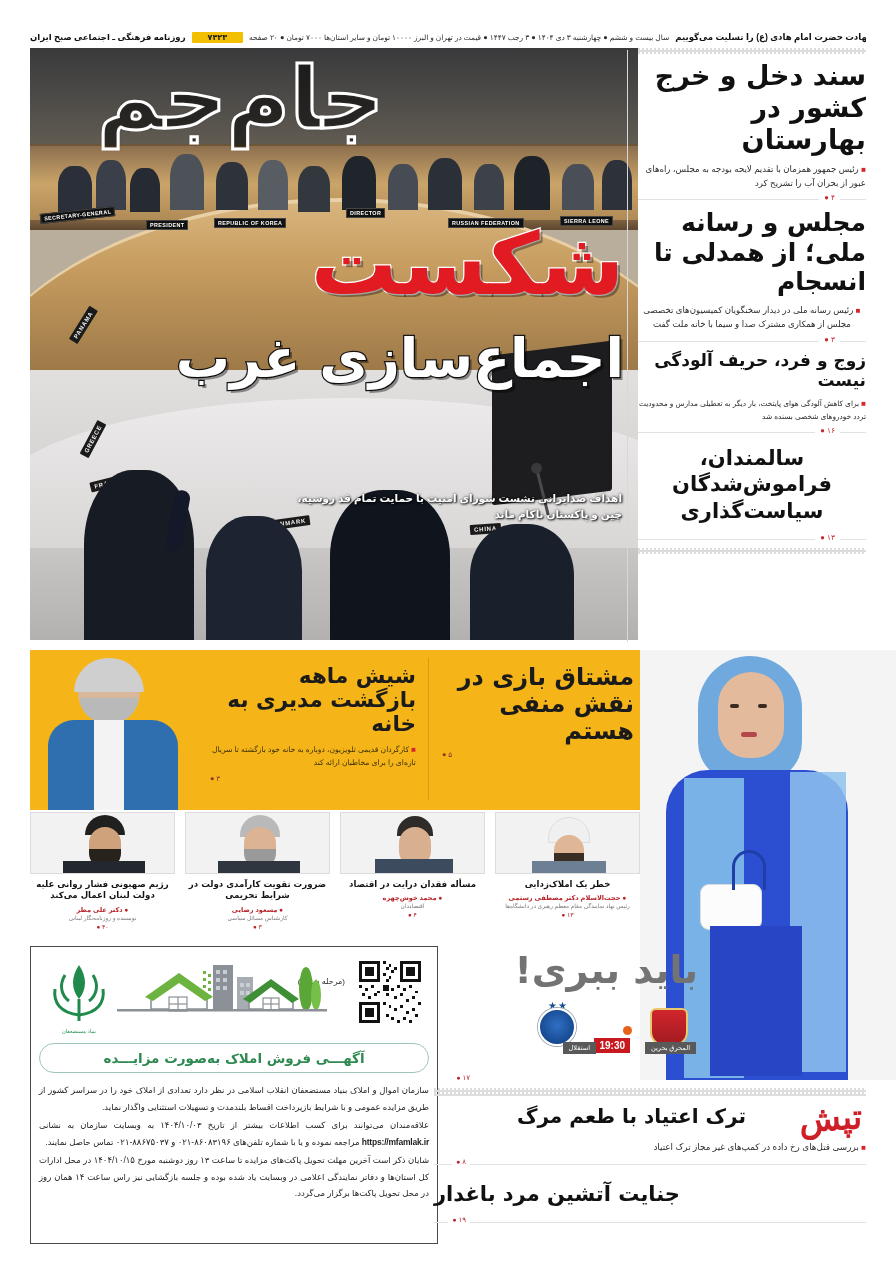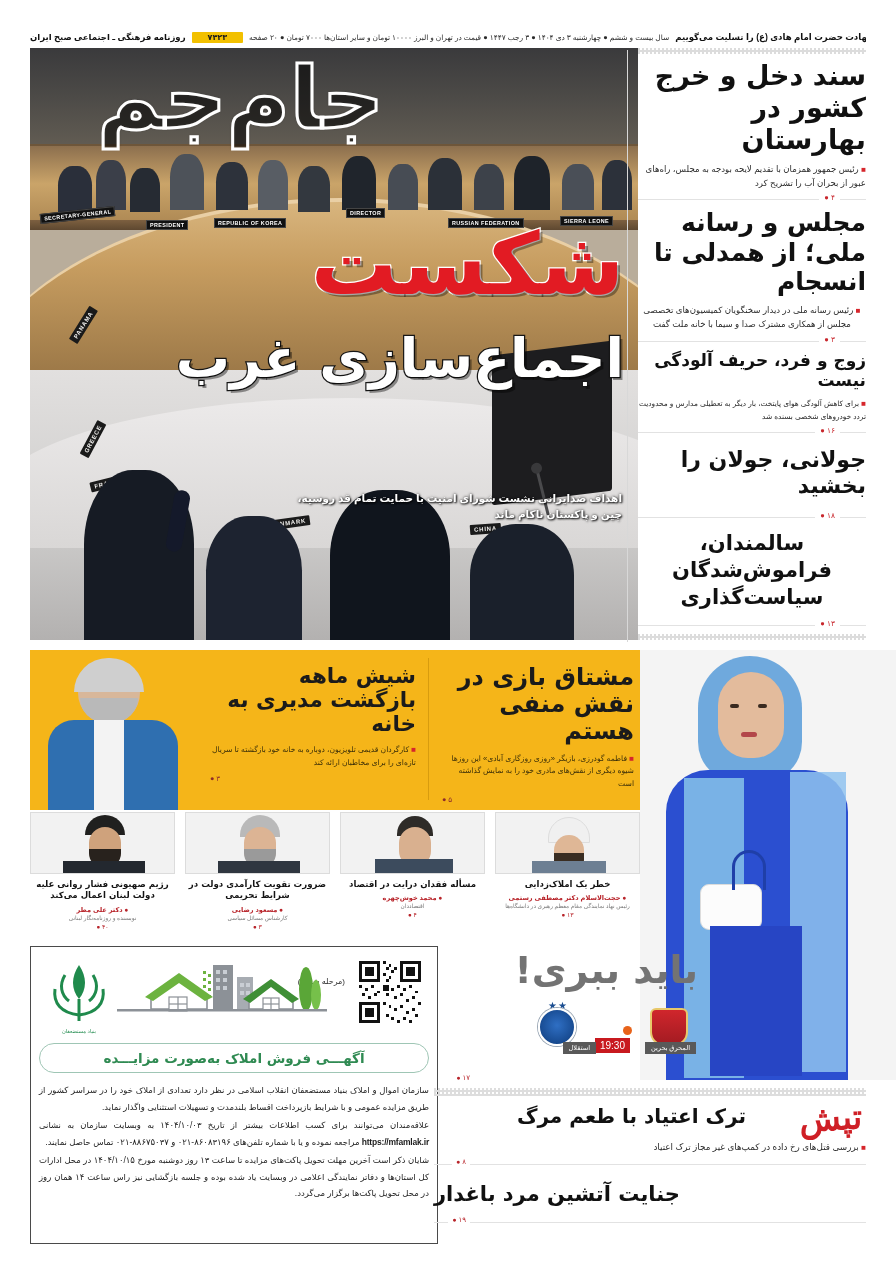--- a/index.html
+++ b/index.html
@@ -260,21 +260,21 @@
     right: 8px;
     background: linear-gradient(180deg,#d0262c 0%,#a31b22 100%);
     border-radius: 6px 6px 14px 14px; border: 2px solid #e8c86a;
   }
   .stars {
     position: absolute; right: 128px; top: -2px; color: #1b4e91; font-size: 10px;
     letter-spacing: 1px;
   }
   .vs-time {
     position: absolute; right: 66px; top: 36px; background: #c8191f; color: #fff;
-    font-size: 10px; font-weight: normal; padding: 2px 5px; font-family:"Liberation Sans",sans-serif;
+    font-size: 10px; font-weight: bold; padding: 2px 5px; font-family:"Liberation Sans",sans-serif;
     direction: ltr;
   }
   .teamlabel {
     position: absolute; top: 40px; background: #595959; color: #fff;
     font-size: 6.6px; padding: 2px 6px; direction: rtl; white-space: nowrap;
   }
   .team-home { right: 100px; }
   .team-away { right: 0px; }
   .ball {
     position:absolute; right:64px; top:24px; width:9px; height:9px;
@@ -402,26 +402,20 @@
     </div>
 
     <div class="story">
       <h2 style="font-size:17px;line-height:1.2;">زوج و فرد، حریف آلودگی نیست</h2>
       <div class="lede" style="font-size:7.4px;text-align:right;"><span class="bullet">■</span> <span>برای کاهش آلودگی هوای پایتخت، بار دیگر به تعطیلی مدارس و محدودیت تردد خودروهای شخصی بسنده شد</span></div>
       <div class="pagerule">
           <span class="pagenum">۱۶ ●</span>
         </div>
     </div>
 
-    <div class="story">
-      <h2 style="font-size:22px;line-height:1.2;margin-top:14px;">جولانی، جولان را بخشید</h2>
-      <div class="pagerule" style="margin-top:18px;">
-          <span class="pagenum">۱۸ ●</span>
-        </div>
-    </div>
 
     <div class="story">
       <h2 style="font-size:21px;line-height:1.28;margin-top:12px;text-align:center;">سالمندان، فراموش‌شدگان سیاست‌گذاری</h2>
       <div class="pagerule" style="margin-top:14px;">
           <span class="pagenum">۱۳ ●</span>
         </div>
     </div>
 
     <div class="dotrule"></div>
   </div>
@@ -439,21 +433,20 @@
     </div>
 
     <div class="promo-cell" style="left:180px; top:14px; width:206px;">
       <h3 style="font-size:21.5px;">شیش ماهه بازگشت مدیری به خانه</h3>
       <div class="plede"><span class="bullet">■</span> <span>کارگردان قدیمی تلویزیون، دوباره به خانه خود بازگشته تا سریال تازه‌ای را برای مخاطبان ارائه کند</span></div>
       <div class="promo-page" style="text-align:left;">۳ ●</div>
     </div>
 
     <div class="promo-cell" style="left:412px; top:14px; width:192px;">
       <h3 style="font-size:24px;">مشتاق بازی در نقش منفی هستم</h3>
-      <div class="plede"><span class="bullet">■</span> <span>فاطمه گودرزی، بازیگر «روزی روزگاری آبادی» این روزها شیوه دیگری از نقش‌های مادری خود را به نمایش گذاشته است</span></div>
       <div class="promo-page" style="text-align:left;">۵ ●</div>
     </div>
 
     <div class="promo-womanphoto">
       <div style="position:absolute;left:0;top:0;right:0;bottom:0;background:#f4f4f4;"></div>
       <div style="position:absolute;left:58px;top:6px;width:104px;height:126px;border-radius:52px 52px 40px 40px;background:#6fa9dd;"></div>
       <div style="position:absolute;left:78px;top:22px;width:66px;height:86px;border-radius:33px 33px 30px 30px;background:#e3bb9c;"></div>
       <div style="position:absolute;left:90px;top:54px;width:9px;height:4px;border-radius:2px;background:#3a2a20;"></div>
       <div style="position:absolute;left:118px;top:54px;width:9px;height:4px;border-radius:2px;background:#3a2a20;"></div>
       <div style="position:absolute;left:101px;top:82px;width:16px;height:5px;border-radius:3px;background:#b3474a;"></div>

